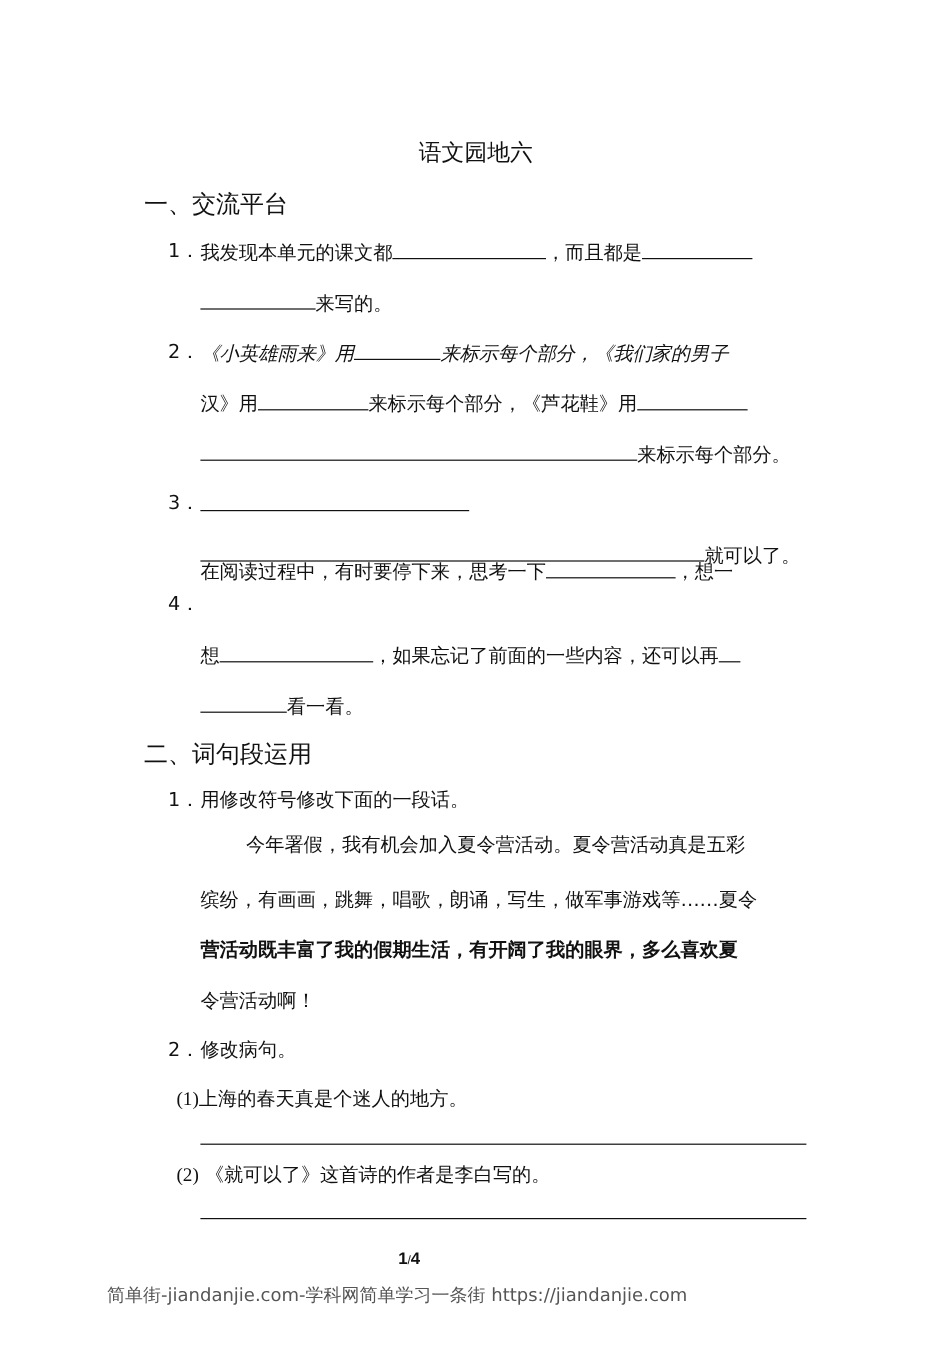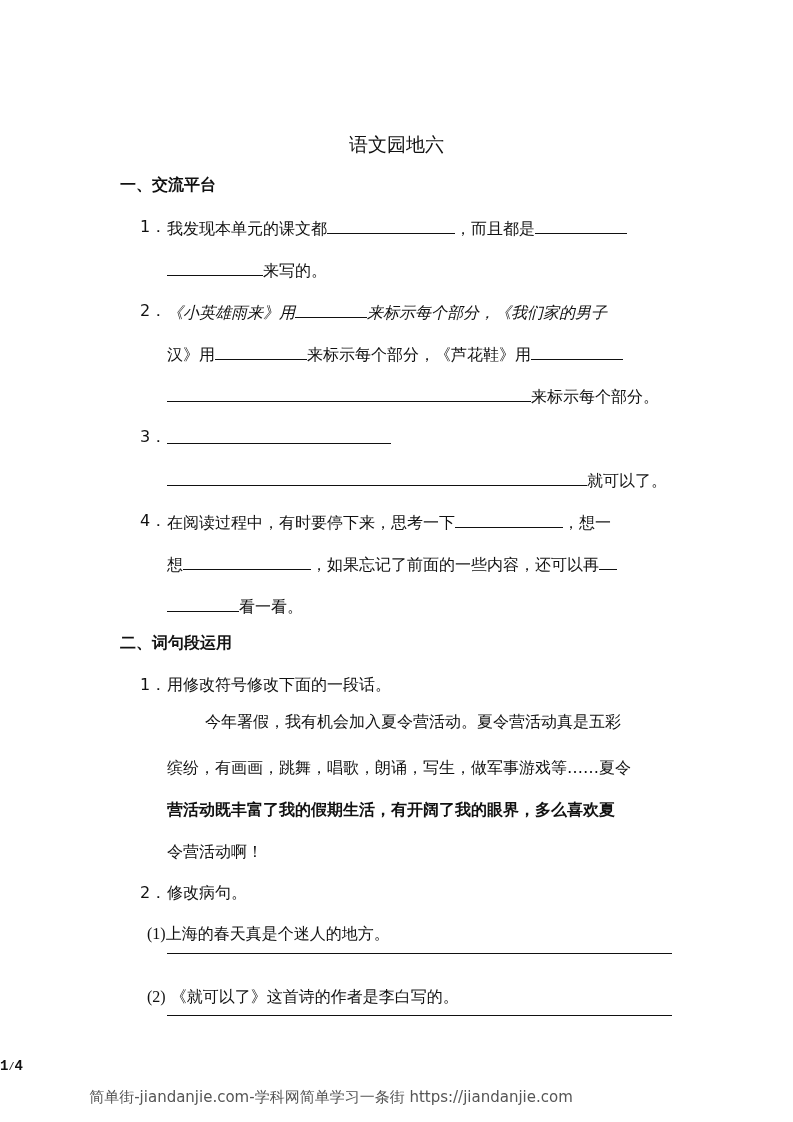--- a/index.html
+++ b/index.html
@@ -1,27 +1,27 @@
 <!DOCTYPE html>
 <html><head>
   <meta charset="utf-8">
   <style>
     html, body { margin: 0; padding: 0; background: #ffffff; }
     body { width: 793px; height: 1122px; position: relative; overflow: hidden;
            font-family: "DejaVu Sans", "Liberation Sans", sans-serif; color: #111; }
-    .abs { position: absolute; white-space: nowrap; margin-top: 18px; }
+    .abs { position: absolute; white-space: nowrap; }
     .title { top: 114px; left: 0; width: 793px; text-align: center; font-size: 19px; }
-    .sec { left: 120px; font-size: 16px; font-weight: bold; }
+    .sec { left: 120px; font-size: 20px; font-weight: normal; }
     .line { font-size: 16px; line-height: 22px; }
     .num { left: 140px; }
     .txt { left: 167px; }
     .blank { display: inline-block; border-bottom: 1px solid #111; height: 17px; vertical-align: baseline; }
     .para { font-size: 16px; }
     .fullrule { position: absolute; left: 167px; width: 505px; border-top: 1px solid #111; height: 0; }
-    .pagenum { top: 1040px; left: 0; width: 682px; text-align: left; font-family: Liberation Mono, monospace; font-weight: bold; font-size: 14px; }
+    .pagenum { top: 1040px; left: 0; width: 682px; text-align: center; font-family: Liberation Sans, sans-serif; font-weight: bold; font-size: 14px; }
     .pagenum .slash { font-weight: normal; font-size: 10px; }
     .footer { top: 1070px; left: 0; width: 662px; text-align: center; font-size: 15px; color: #555; }
   </style>
 </head>
 <body>
 
 <div class="abs title">语文园地六</div>
 
 <div class="abs sec" style="top:157px;">一、交流平台</div>
 
@@ -46,21 +46,21 @@
 
 <div class="abs line num" style="top:408px;">3．</div>
 <div class="abs line txt" style="top:408px;">
   <span class="blank" style="width:224px"></span>
 </div>
 <div class="abs line txt" style="top:450px;">
   <span class="blank" style="width:420px"></span><span>就可以了。</span>
 </div>
 
 <div class="abs line num" style="top:492px;">4．</div>
-<div class="abs line txt" style="top:492px;">
+<div class="abs line txt" style="top:464px;">
   <span>在阅读过程中，有时要停下来，思考一下</span><span class="blank" style="width:108px"></span><span>，想一</span>
 </div>
 <div class="abs line txt" style="top:534px;">
   <span>想</span><span class="blank" style="width:128px"></span><span>，如果忘记了前面的一些内容，还可以再</span><span class="blank" style="width:18px"></span>
 </div>
 <div class="abs line txt" style="top:576px;">
   <span class="blank" style="width:72px"></span><span>看一看。</span>
 </div>
 
 <div class="abs sec" style="top:615px;">二、词句段运用</div>

